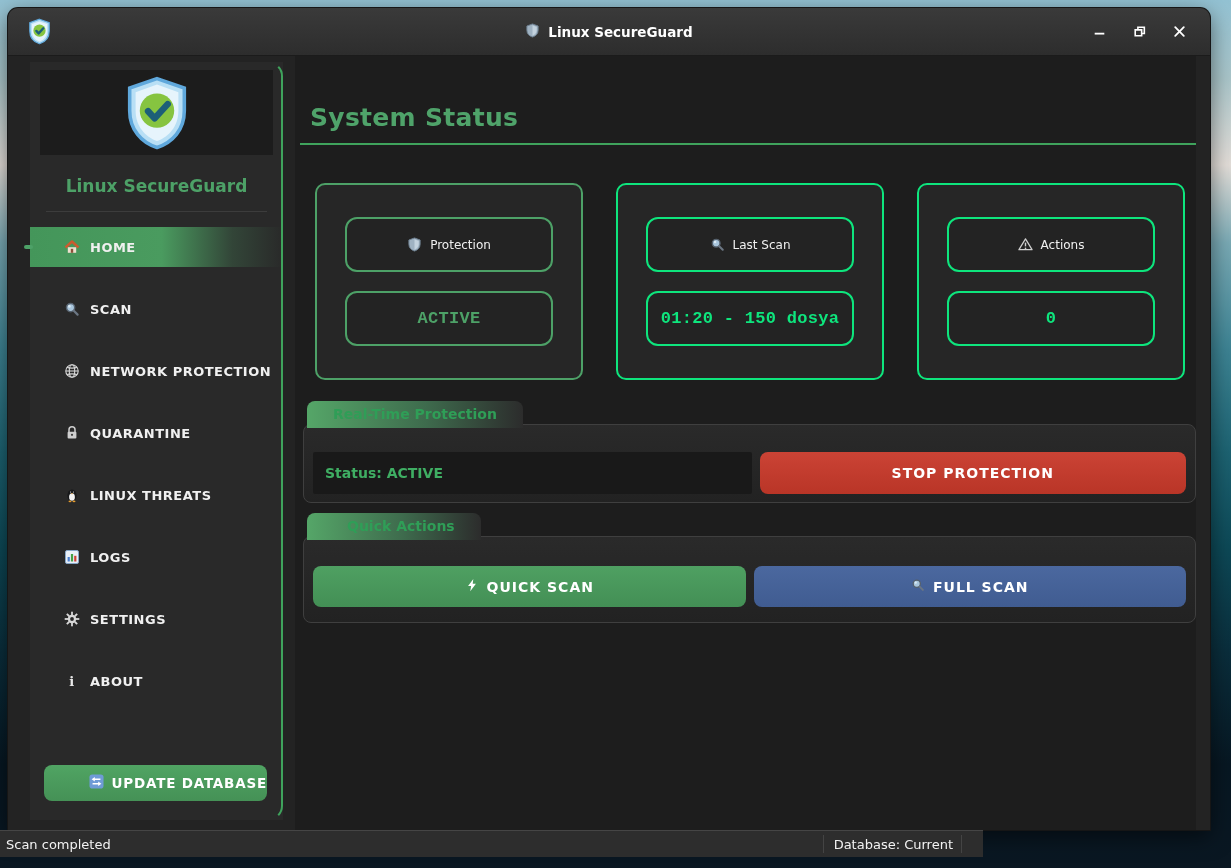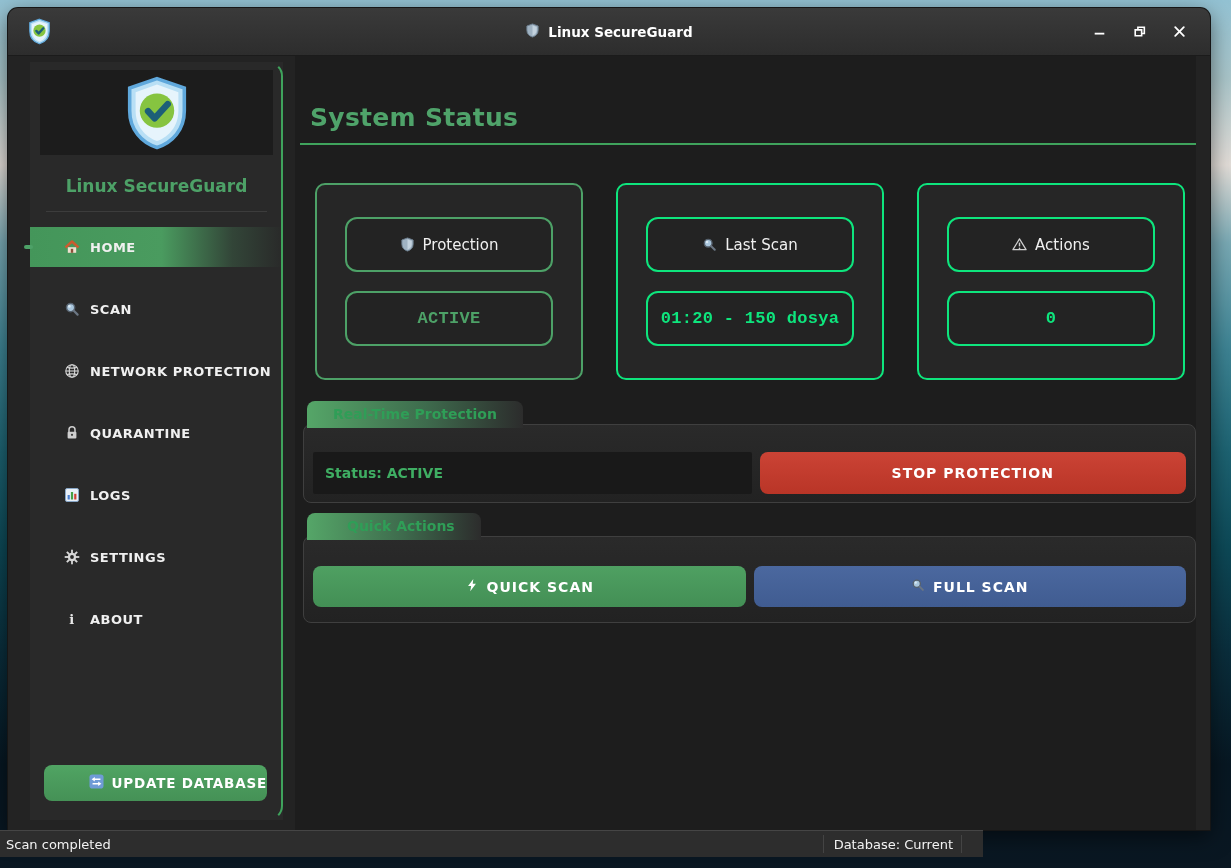--- a/index.html
+++ b/index.html
@@ -62,21 +62,21 @@
     font-weight:bold; letter-spacing:.3px; }
   .heading-rule { margin:9px 0 0 5px; width:calc(100% - 5px); height:2px; background:#3fa35c; }
 
   .cards { display:flex; gap:33px; margin:38px 0 0 20px; }
   .card { width:268px; height:197px; border:2px solid; border-radius:10px;
     background:#262626; padding:32px 28px 0 28px; display:flex; flex-direction:column; gap:19px; }
   .inner { height:55px; border:2px solid; border-radius:12px; background:#232323;
     display:flex; align-items:center; justify-content:center; gap:8px; }
   .inner .ic { display:inline-flex; }
   .inner .ic svg { width:15px; height:15px; }
-  .card-label { color:#f0f0f0; font-size:15px; }
+  .card-label { color:#f0f0f0; font-size:12px; }
   .card-value { font-size:17px; font-weight:bold; letter-spacing:.3px;font-family:Liberation Mono, monospace; }
 
   .group-tab { position:relative; z-index:2; display:inline-block; margin:0 0 0 12px;
     height:27px; line-height:27px; padding:0 26px; border-radius:8px 8px 0 0;
     background:linear-gradient(90deg,#55a668 0%,#3e6b4d 55%,#2c2c2c 100%);
     color:#2f9e57; font-size:14px; font-weight:bold; }
   .g1 .group-tab { margin-top:21px; }
   .g2 .group-tab { margin-top:10px;padding-left:40px; }
   .group-box { position:relative; z-index:1; margin:-4px 0 0 8px; width:893px;
     border:1px solid #3f3f3f; border-radius:8px;
@@ -197,20 +197,34 @@
                 <path d="M5 7 V4.8 a3 3 0 0 1 6 0 V7" fill="none" stroke="#cfcfcf" stroke-width="1.5"></path>
                 <rect x="3.6" y="6.8" width="8.8" height="6.8" rx="1" fill="#cfcfcf"></rect>
                 <circle cx="8" cy="9.8" r="1.1" fill="#3a3a3a"></circle>
               </svg>
             </span>
             <span>QUARANTINE</span>
           </div>
           <div class="nav-item">
             <span class="ic">
               <svg viewBox="0 0 16 16">
+                <ellipse cx="8" cy="8.6" rx="4.6" ry="6" fill="#17181a"></ellipse>
+                <ellipse cx="8" cy="10" rx="2.9" ry="3.8" fill="#f2f2f2"></ellipse>
+                <circle cx="6.6" cy="5" r="0.55" fill="#fff"></circle>
+                <circle cx="9.4" cy="5" r="0.55" fill="#fff"></circle>
+                <path d="M7 6.3 L9 6.3 L8 7.6 Z" fill="#e49b2d"></path>
+                <ellipse cx="6" cy="14.4" rx="1.5" ry="0.8" fill="#e49b2d"></ellipse>
+                <ellipse cx="10" cy="14.4" rx="1.5" ry="0.8" fill="#e49b2d"></ellipse>
+              </svg>
+            </span>
+            <span>LINUX THREATS</span>
+          </div>
+          <div class="nav-item">
+            <span class="ic">
+              <svg viewBox="0 0 16 16">
                 <rect x="1.5" y="1.5" width="13" height="13" rx="1.5" fill="#e9f0f8" stroke="#87a6c6" stroke-width="1"></rect>
                 <rect x="3.6" y="8" width="2.2" height="4.5" fill="#4a7fd1"></rect>
                 <rect x="6.9" y="5" width="2.2" height="7.5" fill="#46a046"></rect>
                 <rect x="10.2" y="6.8" width="2.2" height="5.7" fill="#cf4136"></rect>
               </svg>
             </span>
             <span>LOGS</span>
           </div>
           <div class="nav-item">
             <span class="ic">

